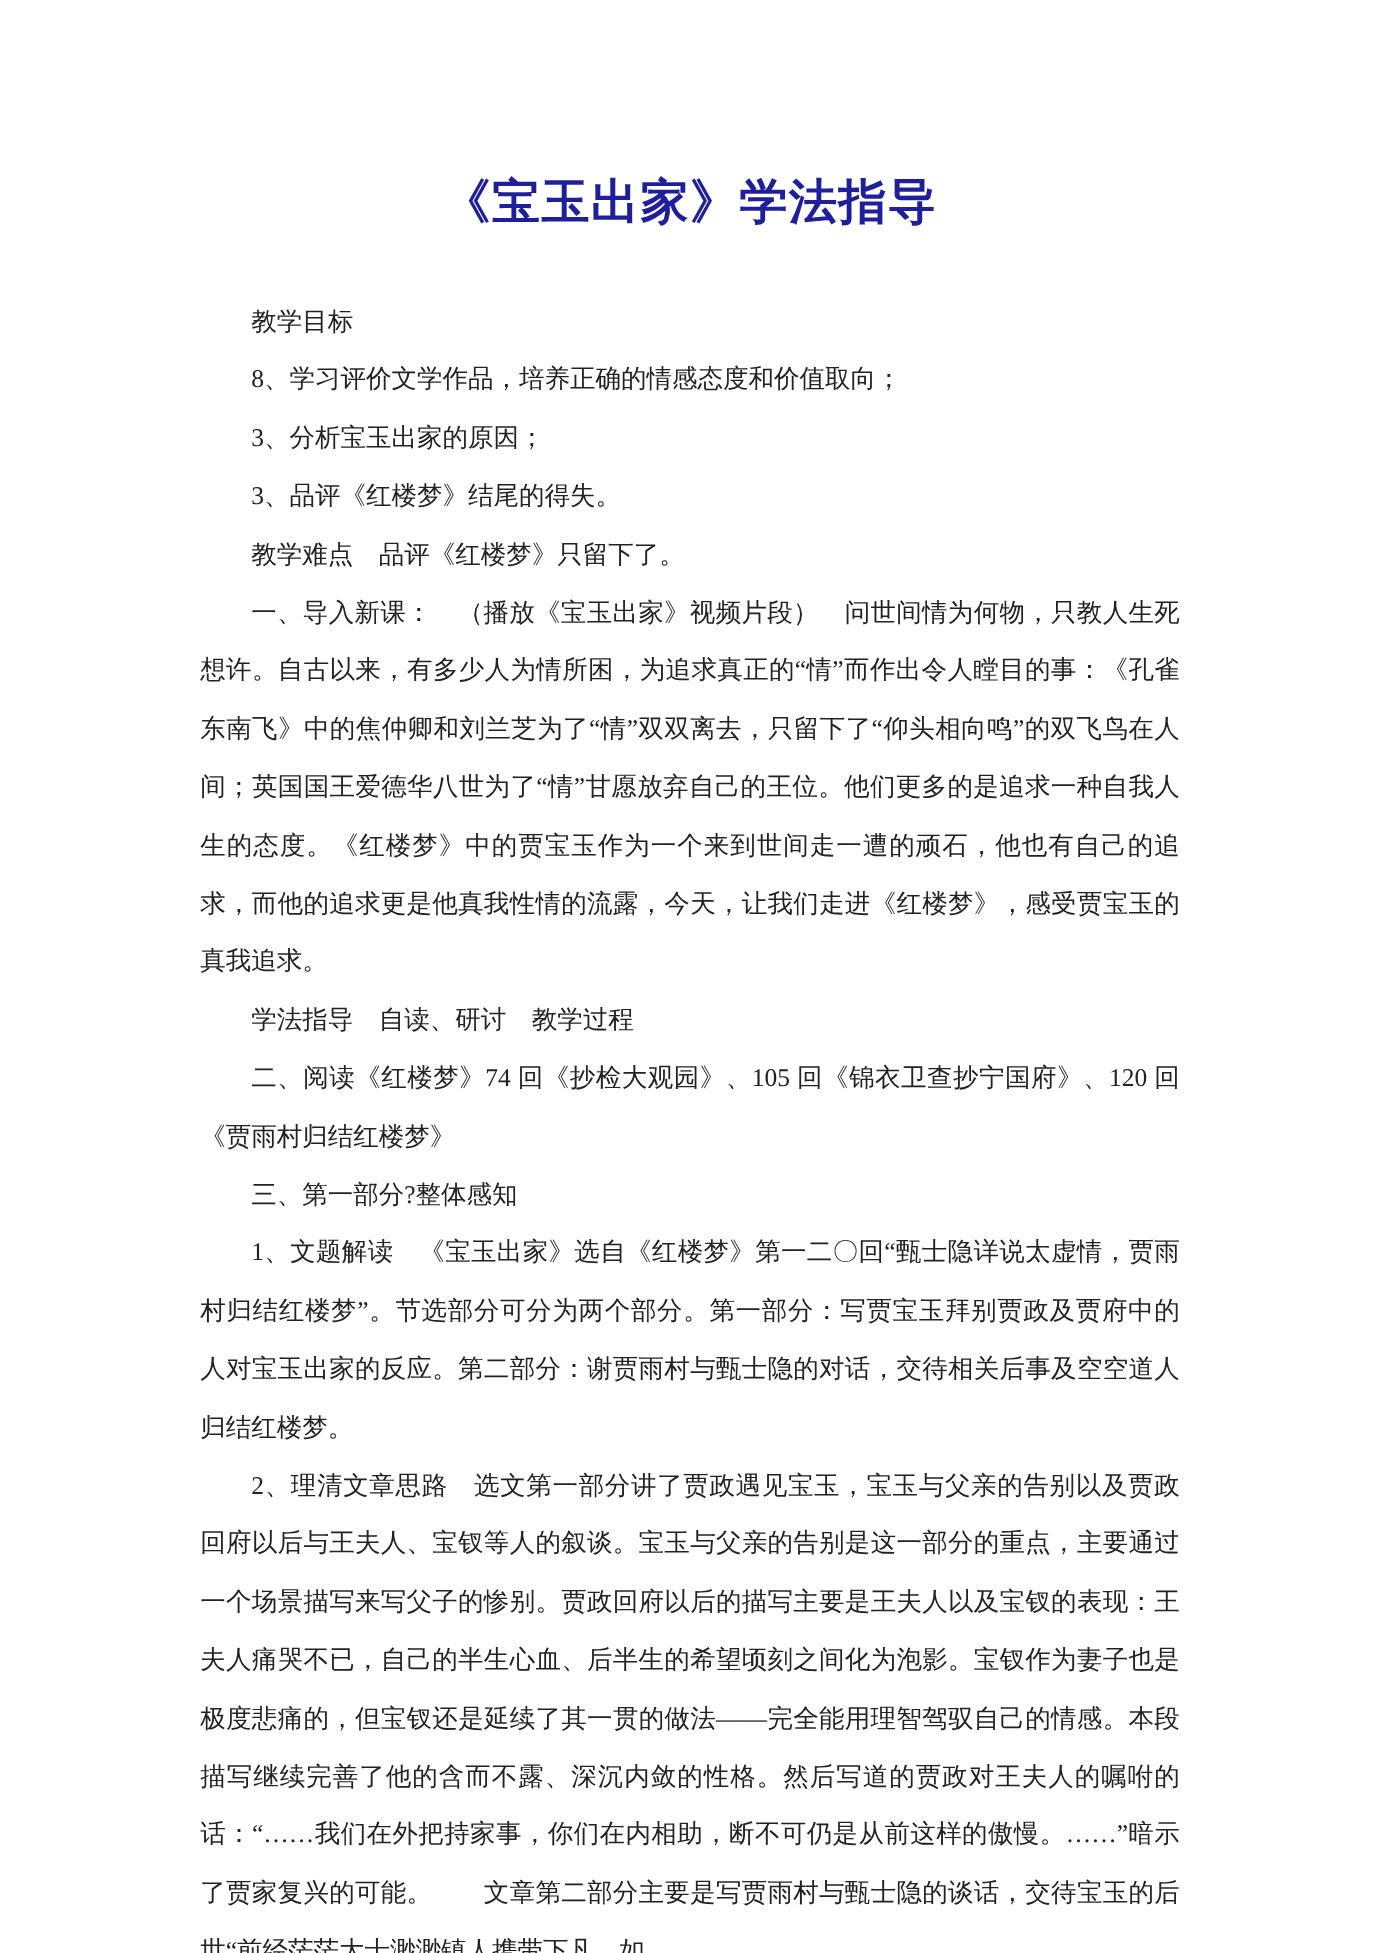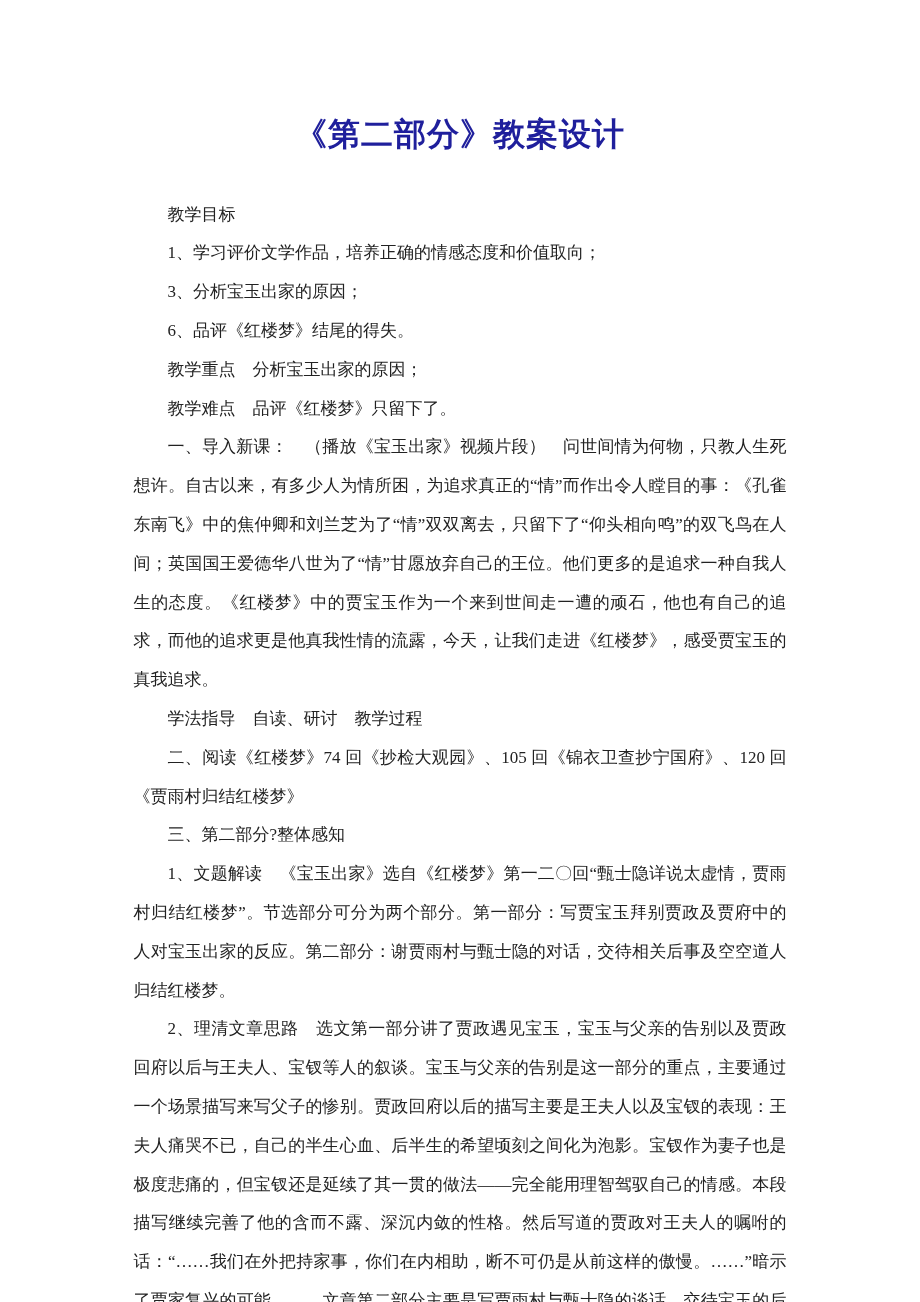--- a/index.html
+++ b/index.html
@@ -37,29 +37,28 @@
   .doc-body p {
     margin: 0;
     padding: 0;
     text-indent: 2em;
   }
 </style>
 </head>
 <body>
 
 <div class="page">
-  <h1 class="doc-title" style="color: rgb(31, 31, 156);">《第二部分》教案设计</h1>
+  <h1 class="doc-title" style="color: rgb(31, 31, 156);">《宝玉出家》学法指导</h1>
 
   <div class="doc-body">
     <p>教学目标</p>
-    <p>1、学习评价文学作品，培养正确的情感态度和价值取向；</p>
+    <p>8、学习评价文学作品，培养正确的情感态度和价值取向；</p>
     <p>3、分析宝玉出家的原因；</p>
-    <p>6、品评《红楼梦》结尾的得失。</p>
-    <p>教学重点　分析宝玉出家的原因；</p>
+    <p>3、品评《红楼梦》结尾的得失。</p>
     <p>教学难点　品评《红楼梦》只留下了。</p>
     <p>一、导入新课：　（播放《宝玉出家》视频片段）　问世间情为何物，只教人生死想许。自古以来，有多少人为情所困，为追求真正的“情”而作出令人瞠目的事：《孔雀东南飞》中的焦仲卿和刘兰芝为了“情”双双离去，只留下了“仰头相向鸣”的双飞鸟在人间；英国国王爱德华八世为了“情”甘愿放弃自己的王位。他们更多的是追求一种自我人生的态度。《红楼梦》中的贾宝玉作为一个来到世间走一遭的顽石，他也有自己的追求，而他的追求更是他真我性情的流露，今天，让我们走进《红楼梦》，感受贾宝玉的真我追求。</p>
     <p>学法指导　自读、研讨　教学过程</p>
     <p>二、阅读《红楼梦》74 回《抄检大观园》、105 回《锦衣卫查抄宁国府》、120 回《贾雨村归结红楼梦》</p>
-    <p>三、第二部分?整体感知</p>
+    <p>三、第一部分?整体感知</p>
     <p>1、文题解读　《宝玉出家》选自《红楼梦》第一二〇回“甄士隐详说太虚情，贾雨村归结红楼梦”。节选部分可分为两个部分。第一部分：写贾宝玉拜别贾政及贾府中的人对宝玉出家的反应。第二部分：谢贾雨村与甄士隐的对话，交待相关后事及空空道人归结红楼梦。</p>
     <p>2、理清文章思路　选文第一部分讲了贾政遇见宝玉，宝玉与父亲的告别以及贾政回府以后与王夫人、宝钗等人的叙谈。宝玉与父亲的告别是这一部分的重点，主要通过一个场景描写来写父子的惨别。贾政回府以后的描写主要是王夫人以及宝钗的表现：王夫人痛哭不已，自己的半生心血、后半生的希望顷刻之间化为泡影。宝钗作为妻子也是极度悲痛的，但宝钗还是延续了其一贯的做法——完全能用理智驾驭自己的情感。本段描写继续完善了他的含而不露、深沉内敛的性格。然后写道的贾政对王夫人的嘱咐的话：“……我们在外把持家事，你们在内相助，断不可仍是从前这样的傲慢。……”暗示了贾家复兴的可能。　　文章第二部分主要是写贾雨村与甄士隐的谈话，交待宝玉的后世“前经茫茫大士渺渺镇人携带下凡，如</p>
   </div>
 </div>
 
 </body></html>

